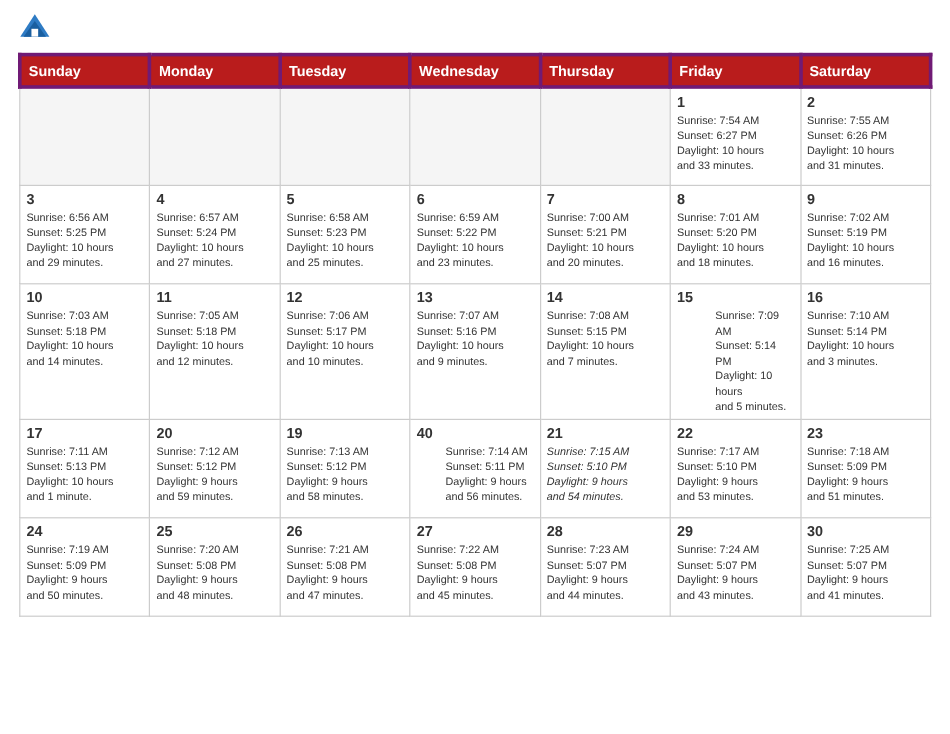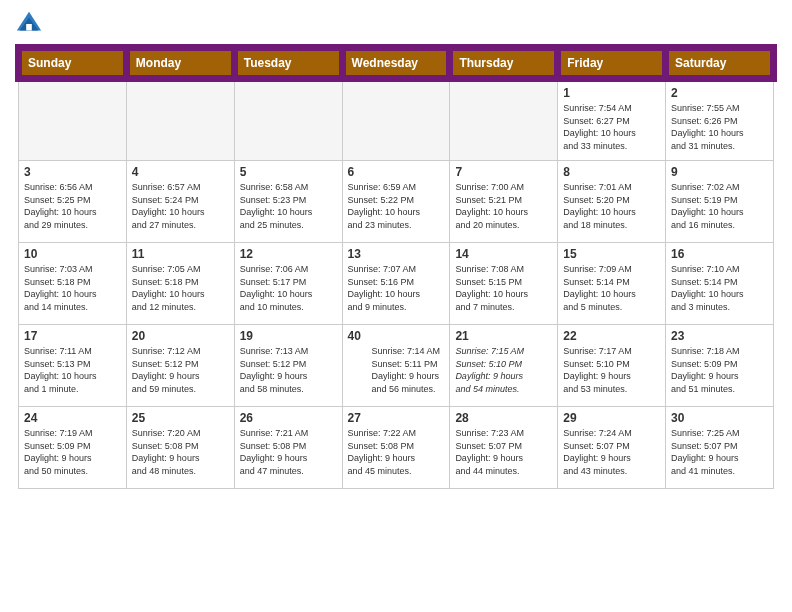--- a/index.html
+++ b/index.html
@@ -48,27 +48,27 @@
     .location {
       font-size: 14px;
       color: #555;
     }
     table {
       width: 100%;
       border-collapse: collapse;
       table-layout: fixed;
     }
     th {
-      background-color: #a16207;
+      background-color: #b91c1c;
       color: #fff;
       text-align: left;
       padding: 5px 6px;
       font-size: 12px;
       font-weight: bold;
-      border: 7px solid #701a75;
+      border: 3px solid #701a75;
     }
     td {
       border: 1px solid #ccc;
       vertical-align: top;
       padding: 4px 5px;
       font-size: 9.5px;
       color: #333;
       height: 82px;
       background: #fff;
     }
@@ -225,21 +225,21 @@
           </td>
           <td>
             <span class="day-num">14</span>
             <div class="day-info" style="white-space: pre-line;">Sunrise: 7:08 AM
 Sunset: 5:15 PM
 Daylight: 10 hours
 and 7 minutes.</div>
           </td>
           <td>
             <span class="day-num">15</span>
-            <div class="day-info" style="white-space: pre-line;">Sunrise: 7:09 AM
+            <div class="day-info" style="white-space: pre-line; margin-left: 32px;">Sunrise: 7:09 AM
 Sunset: 5:14 PM
 Daylight: 10 hours
 and 5 minutes.</div>
           </td>
           <td>
             <span class="day-num">16</span>
             <div class="day-info" style="white-space: pre-line;">Sunrise: 7:10 AM
 Sunset: 5:14 PM
 Daylight: 10 hours
 and 3 minutes.</div>

